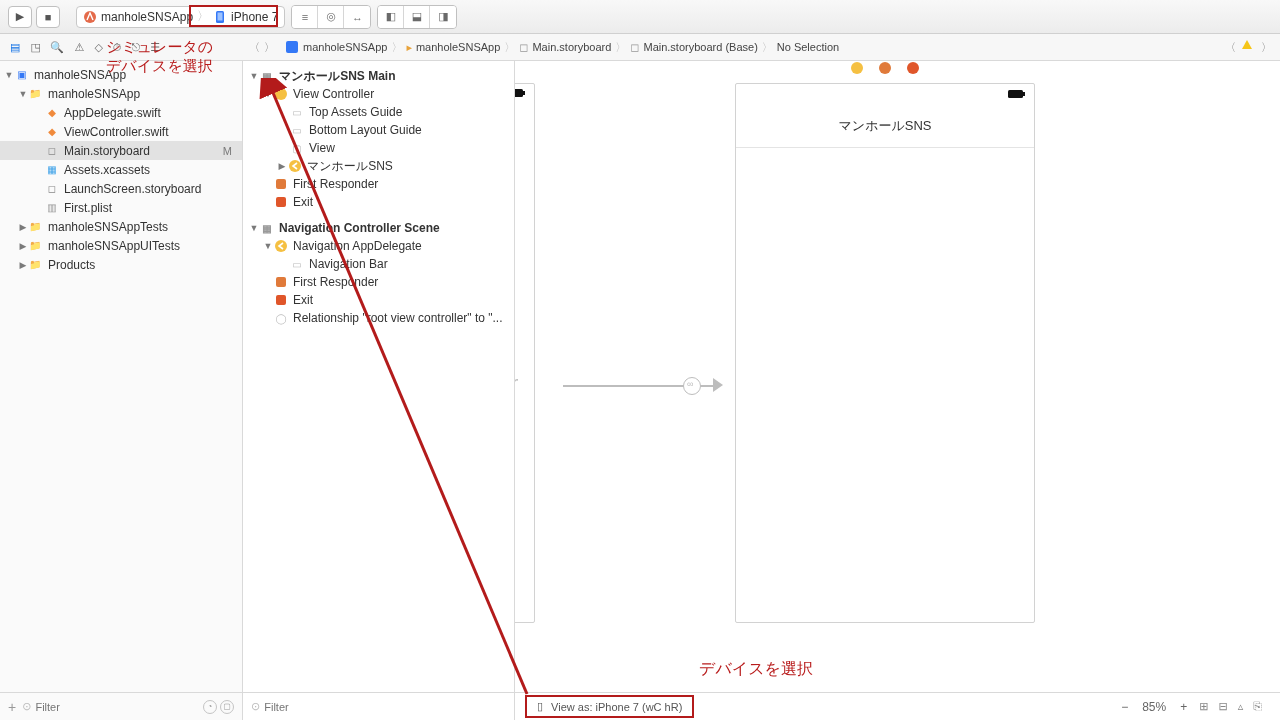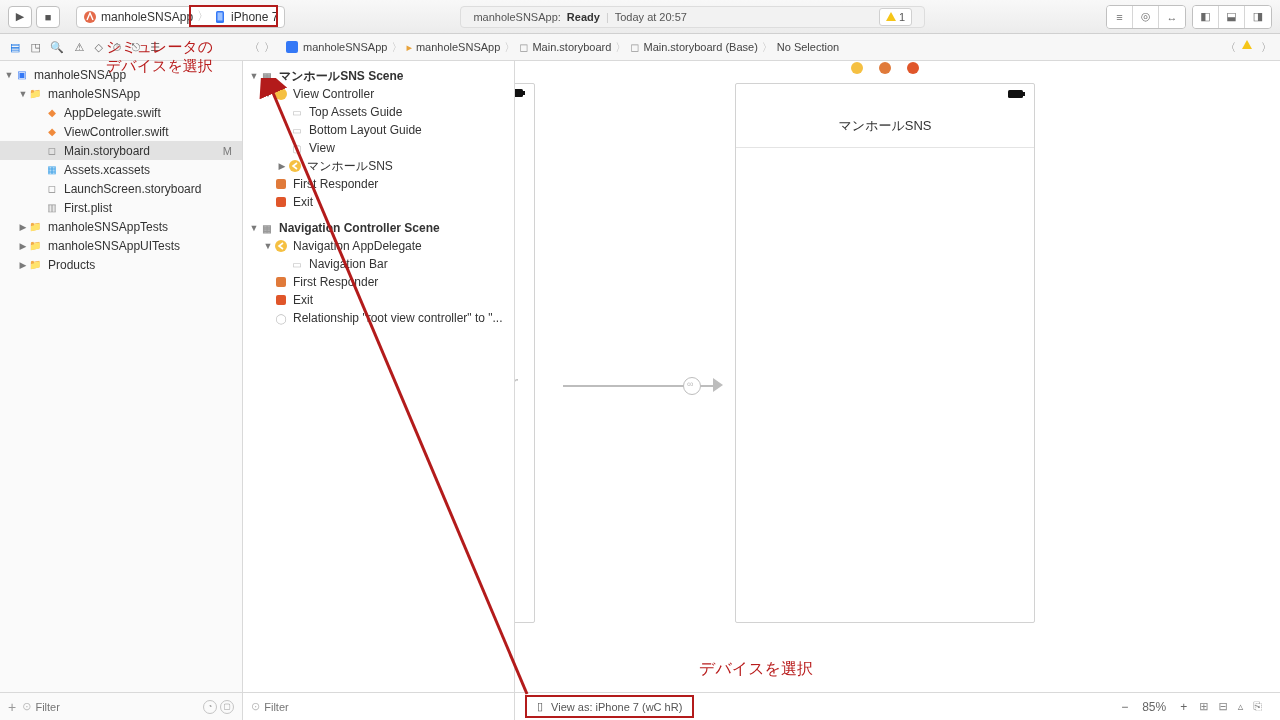--- a/index.html
+++ b/index.html
@@ -93,33 +93,20 @@
       </svg>
     <span>manholeSNSApp</span>
     <span style="color:#bbb;margin:0 4px">〉</span>
     <svg class="icn" viewBox="0 0 14 14">
         <rect x="3" y="1" width="8" height="12" rx="1.5" fill="#3478f6"></rect>
         <rect x="4.5" y="2.5" width="5" height="8" fill="#9cc2ff"></rect>
       </svg>
     <span>iPhone 7</span>
   </div>
 
-  <div class="status-pill">
-    <div class="status-inner">
-      <span>manholeSNSApp:</span>
-      <b>Ready</b>
-      <span style="color:#ccc">|</span>
-      <span>Today at 20:57</span>
-      <span style="width:180px"></span>
-      <span class="issue-count">
-          <span class="warn-tri"></span>
-          <span>1</span>
-        </span>
-    </div>
-  </div>
 
   <div class="tb-right">
     <div class="tb-group">
       <div class="tb-cell">≡</div>
       <div class="tb-cell">◎</div>
       <div class="tb-cell">↔</div>
     </div>
     <div class="tb-group">
       <div class="tb-cell">◧</div>
       <div class="tb-cell">⬓</div>
@@ -221,21 +208,21 @@
           <span class="ficon folder">📁</span>
           <span>Products</span>
       </div>
     </div>
   </div>
 
   <div class="outline">
     <div class="orow bold" style="padding-left:6px">
       <span class="disc">▼</span>
         <span class="oicon" style="color:#999">▦</span>
-      <span>マンホールSNS Scene</span>
+      <span>マンホールSNS Main</span>
     </div>
     <div class="orow" style="padding-left:20px">
       <span class="disc">▼</span>
         <span class="oicon">
           <svg width="14" height="14">
             <circle cx="7" cy="7" r="6" fill="#f5c042"></circle>
           </svg>
         </span>
       <span>View Controller</span>
     </div>

